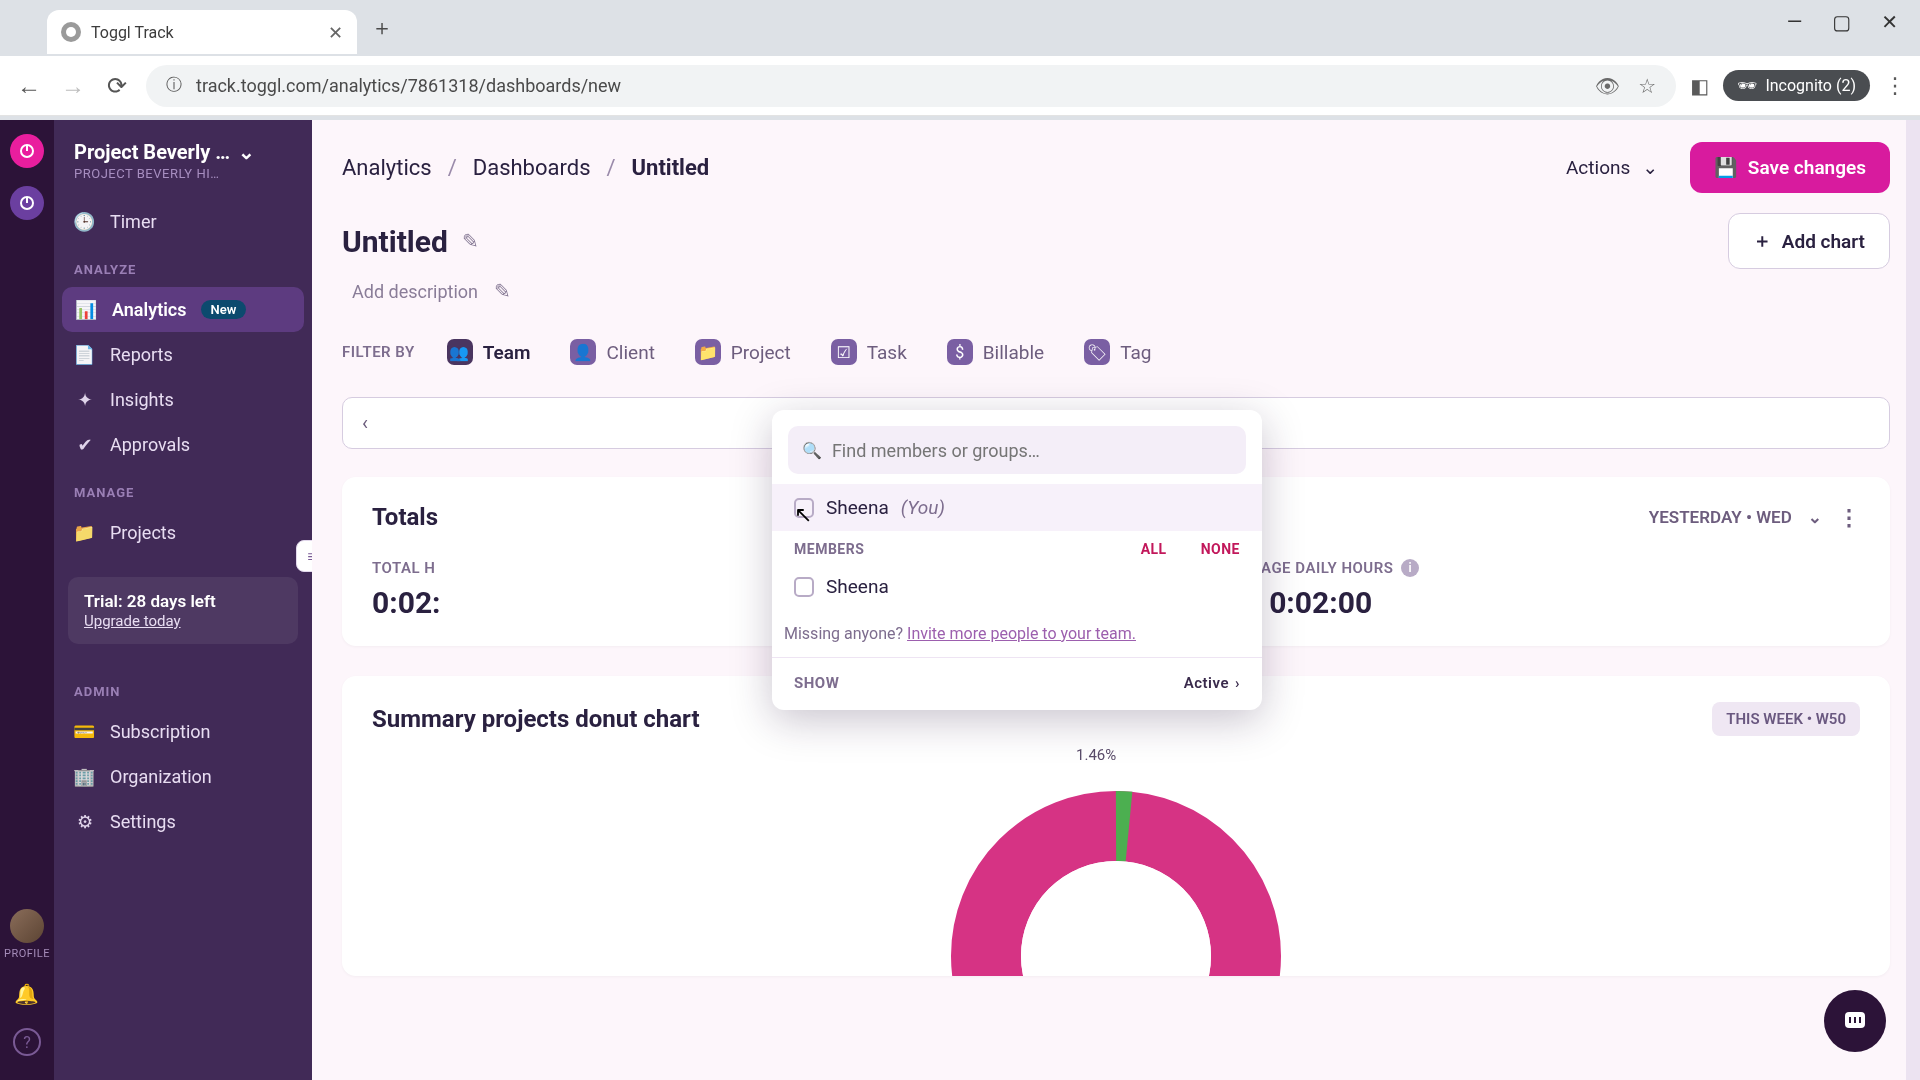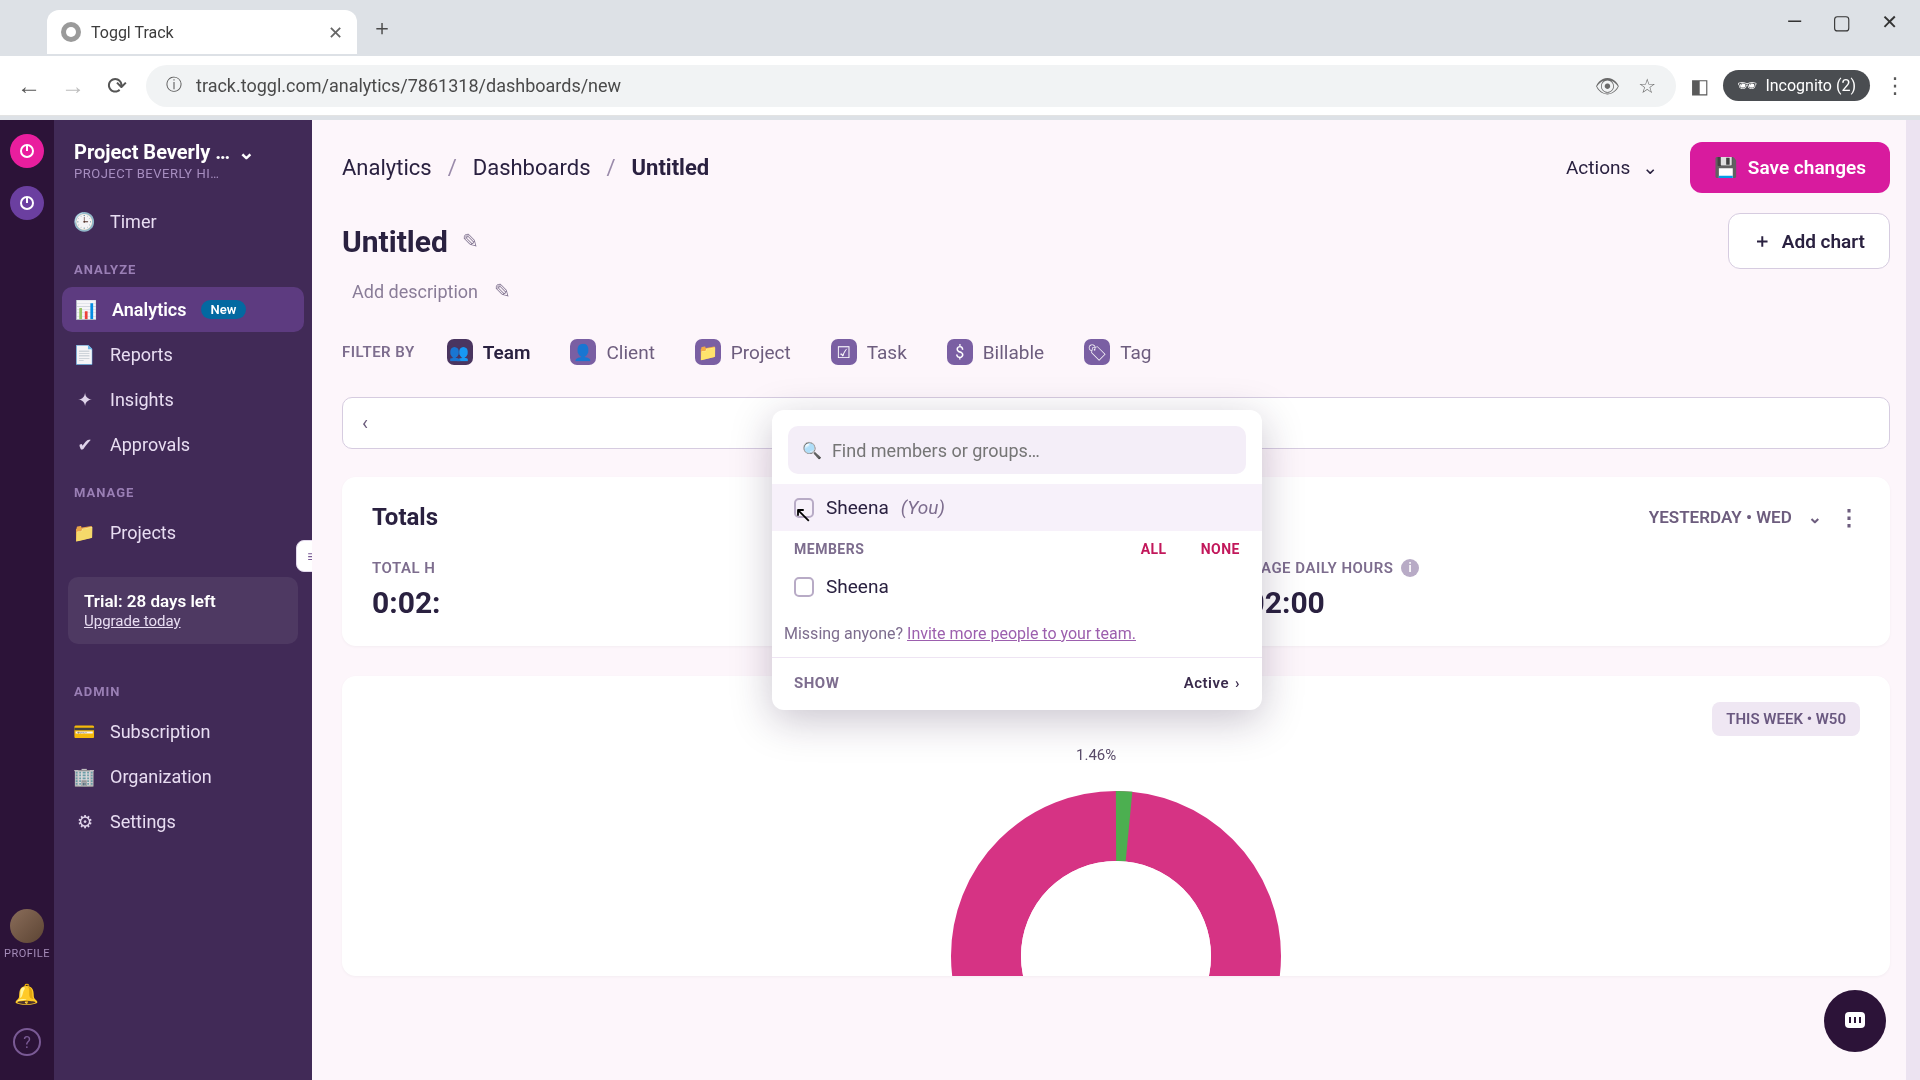--- a/index.html
+++ b/index.html
@@ -39,21 +39,21 @@
 .help { width:28px; height:28px; border-radius:50%; border:2px solid #7a5a95; color:#7a5a95; display:flex; align-items:center; justify-content:center; font-size:16px;}
 
 
 .sidebar { width: 258px; background: #412a57; color: #d4c5e3; display:flex; flex-direction:column; padding-top:14px; position:relative;}
 .ws-name { padding: 6px 20px 2px; display:flex; align-items:center; gap:8px; color:#fff; font-weight:700; font-size:20px;}
 .ws-sub { padding: 0 20px 18px; color:#a78ec0; font-size:13px; letter-spacing:0.5px;}
 .side-section { color:#9a7fb5; font-size:13px; font-weight:700; letter-spacing:1px; padding: 18px 20px 10px;}
 .side-item { display:flex; align-items:center; gap:14px; padding: 12px 20px; font-size:18px; color:#e8ddf2; cursor:pointer;}
 .side-item.active { background:#5d3b80; border-radius: 10px; margin: 0 8px; padding: 12px 14px; color:#fff; font-weight:600;}
 .side-icon { width:22px; display:flex; justify-content:center; opacity:0.95;}
-.new-badge { background:#0369a1; color:#fff; font-size:13px; padding:2px 10px; border-radius:12px; font-weight:600;}
+.new-badge { background:#0c4a6e; color:#fff; font-size:13px; padding:2px 10px; border-radius:12px; font-weight:600;}
 .trial-box { margin: 22px 14px; background: rgba(255,255,255,0.07); border-radius:10px; padding:14px 16px;}
 .trial-days { color:#fff; font-size:17px; font-weight:600;}
 .upgrade { color:#e8ddf2; font-size:15px; text-decoration:underline;}
 .collapse-handle { position:absolute; right:-16px; top:420px; width:32px; height:32px; background:#fff; border:1px solid #e2d8ec; border-radius:8px; display:flex; align-items:center; justify-content:center; color:#7a5a95;}
 
 
 .main { flex:1; background: #fdf6fb; display:flex; flex-direction:column; position:relative; overflow:hidden;}
 .crumb-row { display:flex; align-items:center; padding: 22px 30px 10px; gap:6px; }
 .crumb { font-size:22px; color:#2a2140;}
 .crumb-sep { color:#9a8aaa; font-size:22px; padding:0 10px;}
@@ -78,21 +78,21 @@
 .ic-project { background:#7a5fa3;}
 .ic-task { background:#7a5fa3;}
 .ic-bill { background:#7a5fa3;}
 .ic-tag { background:#7a5fa3;}
 .filter-chip.active .chip-icon { background:#4a3560;}
 
 .date-pager { margin: 0 30px 28px; display:inline-flex; align-items:center; border:1px solid #d6cce0; background:#fff; border-radius:10px; height:52px;}
 .pager-btn { width:44px; display:flex; align-items:center; justify-content:center; color:#6b5c7c; font-size:20px;}
 
 
-.card { background:#fff; border-radius:14px; margin: 0 30px 30px; padding: 26px 30px; box-shadow: 0 1px 3px rgba(0,0,0,0.04);}
+.card { background:#fff; border-radius:14px; margin: 0 30px 30px; padding: 26px 30px; box-shadow: 0 1px 3px rgba(0,0,0,0.04); text-align: center;}
 .card-head { display:flex; align-items:center; }
 .card-title { font-size:24px; font-weight:700; color:#2a2140;}
 .card-right { margin-left:auto; display:flex; align-items:center; gap:16px; color:#6d5d7e; font-size:17px; font-weight:600;}
 .kebab { font-size:22px; color:#6d5d7e;}
 .metrics { display:flex; gap:120px; margin-top:28px;}
 .metric-label { color:#7d6d8e; font-size:15px; font-weight:600; letter-spacing:0.5px; display:flex; align-items:center; gap:8px;}
 .metric-value { font-size:30px; font-weight:700; color:#2a2140; margin-top:8px;}
 .metric-unit { color:#8a7d98; font-weight:600; margin-left:4px;}
 .info-dot { width:18px; height:18px; border-radius:50%; background:#b8abc6; color:#fff; font-size:12px; display:flex; align-items:center; justify-content:center;}
 
@@ -379,20 +379,21 @@
             <span>AVERAGE DAILY HOURS</span>
             <span class="info-dot">i</span>
           </div>
           <div class="metric-value">0:02:00</div>
         </div>
       </div>
     </div>
 
     <div class="card" style="padding-bottom:0; min-height:240px; overflow:hidden;">
       <div class="card-head">
+        <span class="card-title">Summary projects donut chart</span>
         <span class="week-badge">THIS WEEK • W50</span>
       </div>
       <div class="donut-wrap">
         <span class="donut-label" style="left:calc(50% - 40px); top:10px;">1.46%</span>
         <svg width="400" height="200" viewBox="0 0 400 200">
           <circle cx="200" cy="180" r="130" fill="none" stroke="#d63384" stroke-width="70"></circle>
           <path d="M 200 50 A 130 130 0 0 1 213 50.6" fill="none" stroke="#4caf50" stroke-width="70"></path>
           <circle cx="200" cy="180" r="95" fill="#fff"></circle>
         </svg>
       </div>

